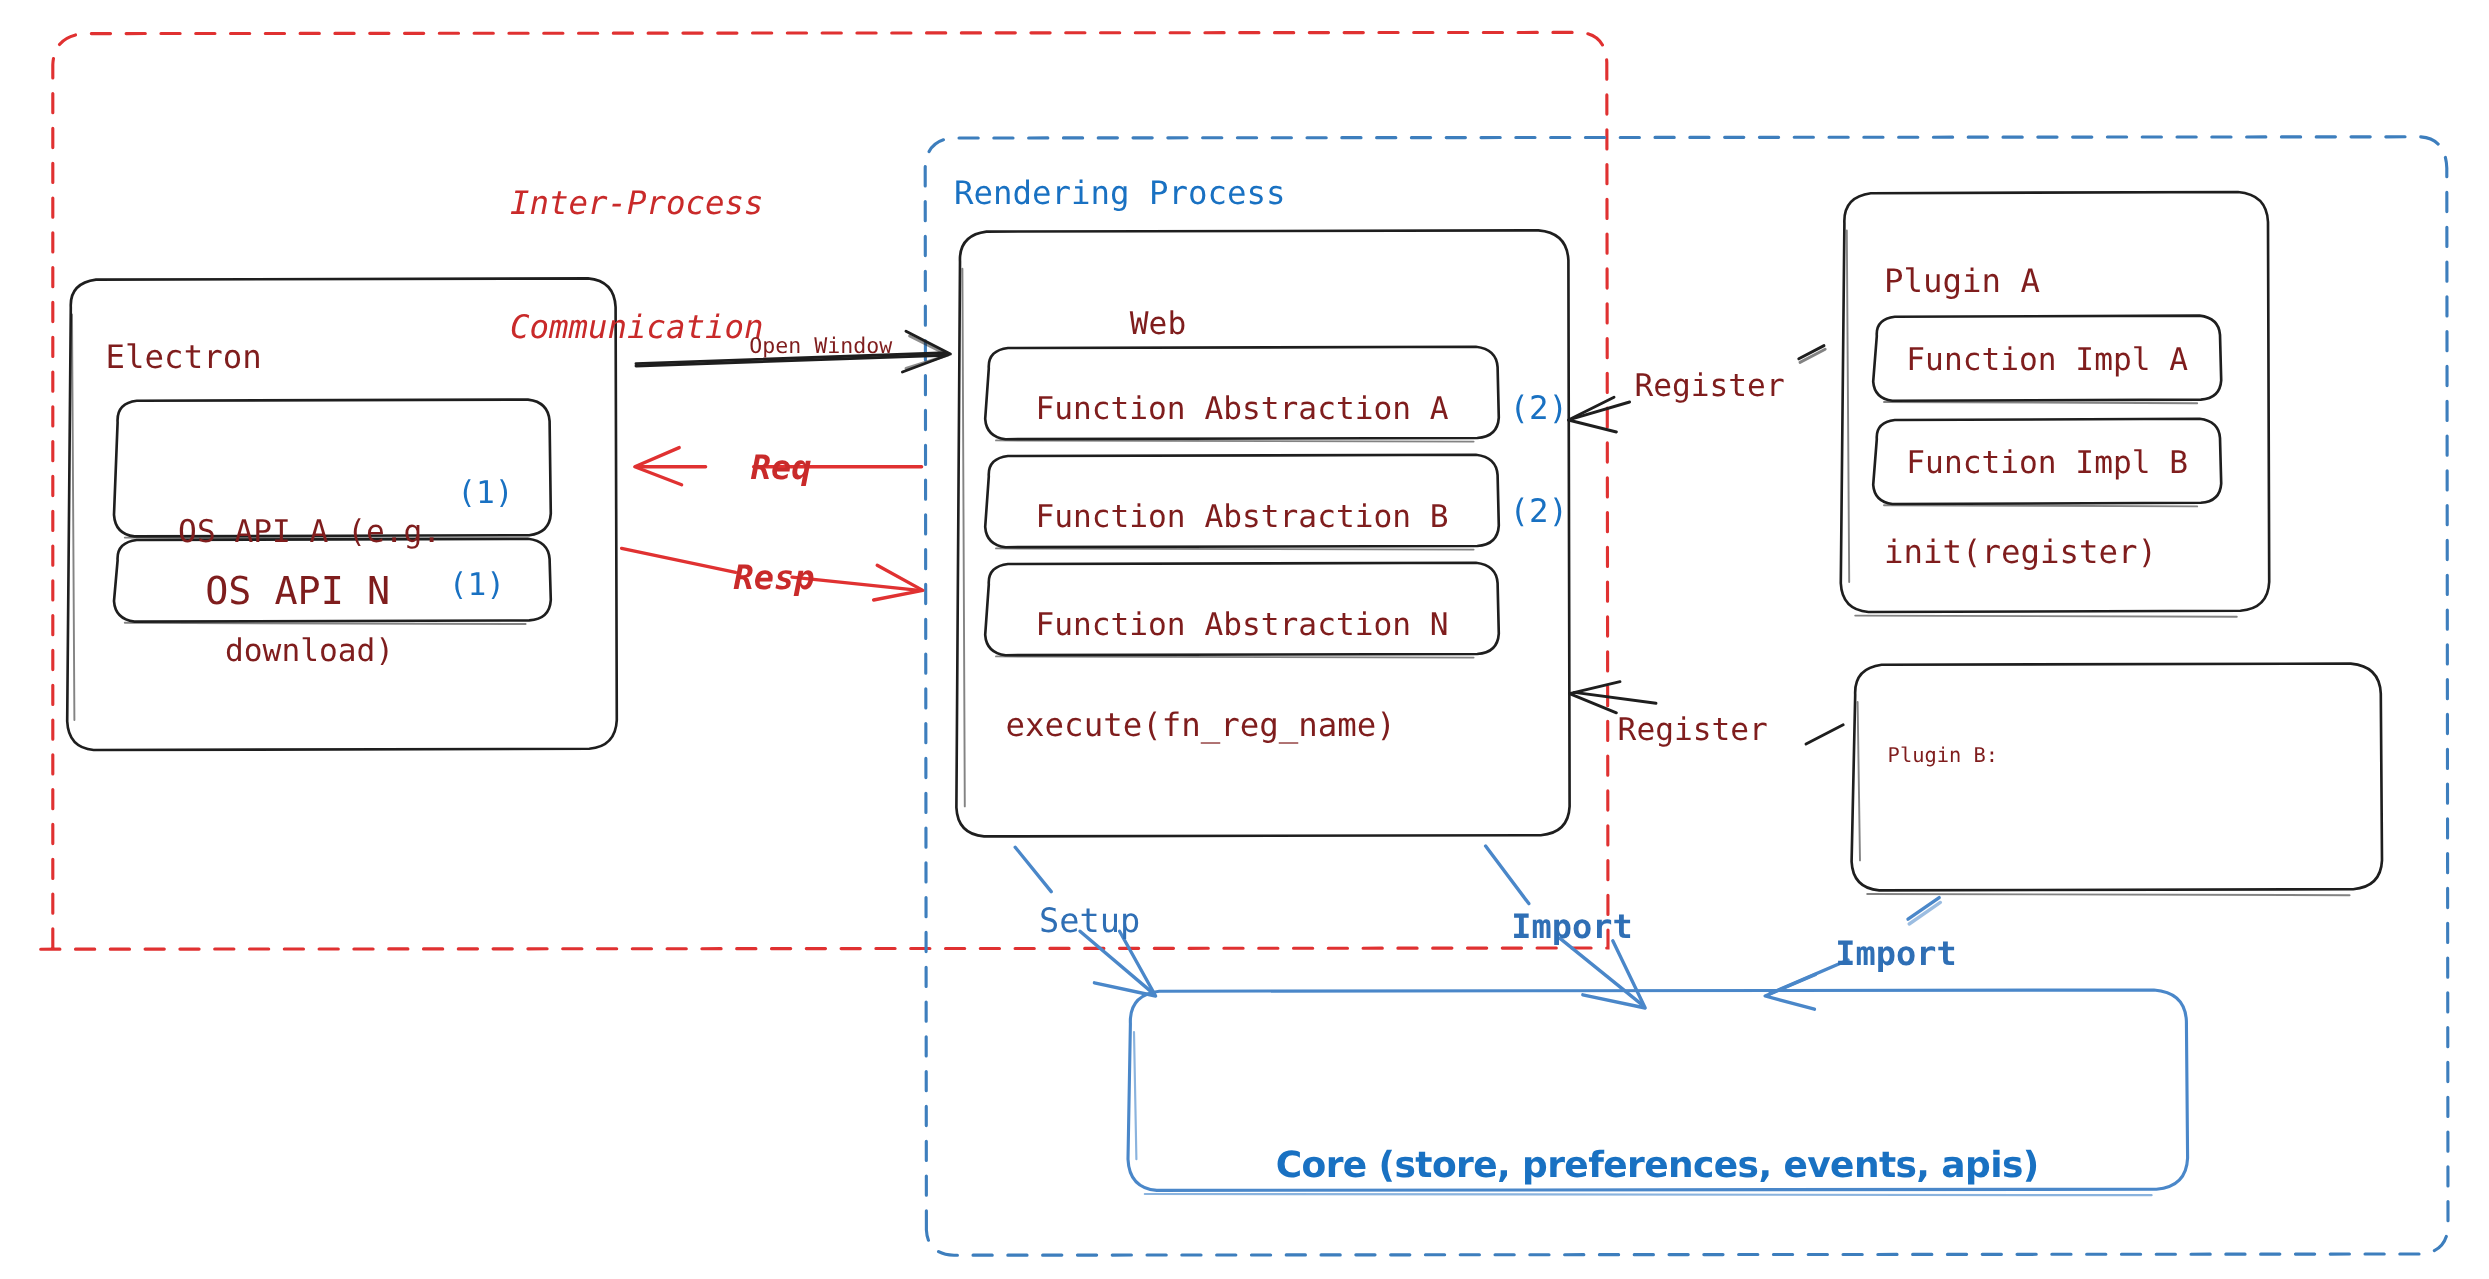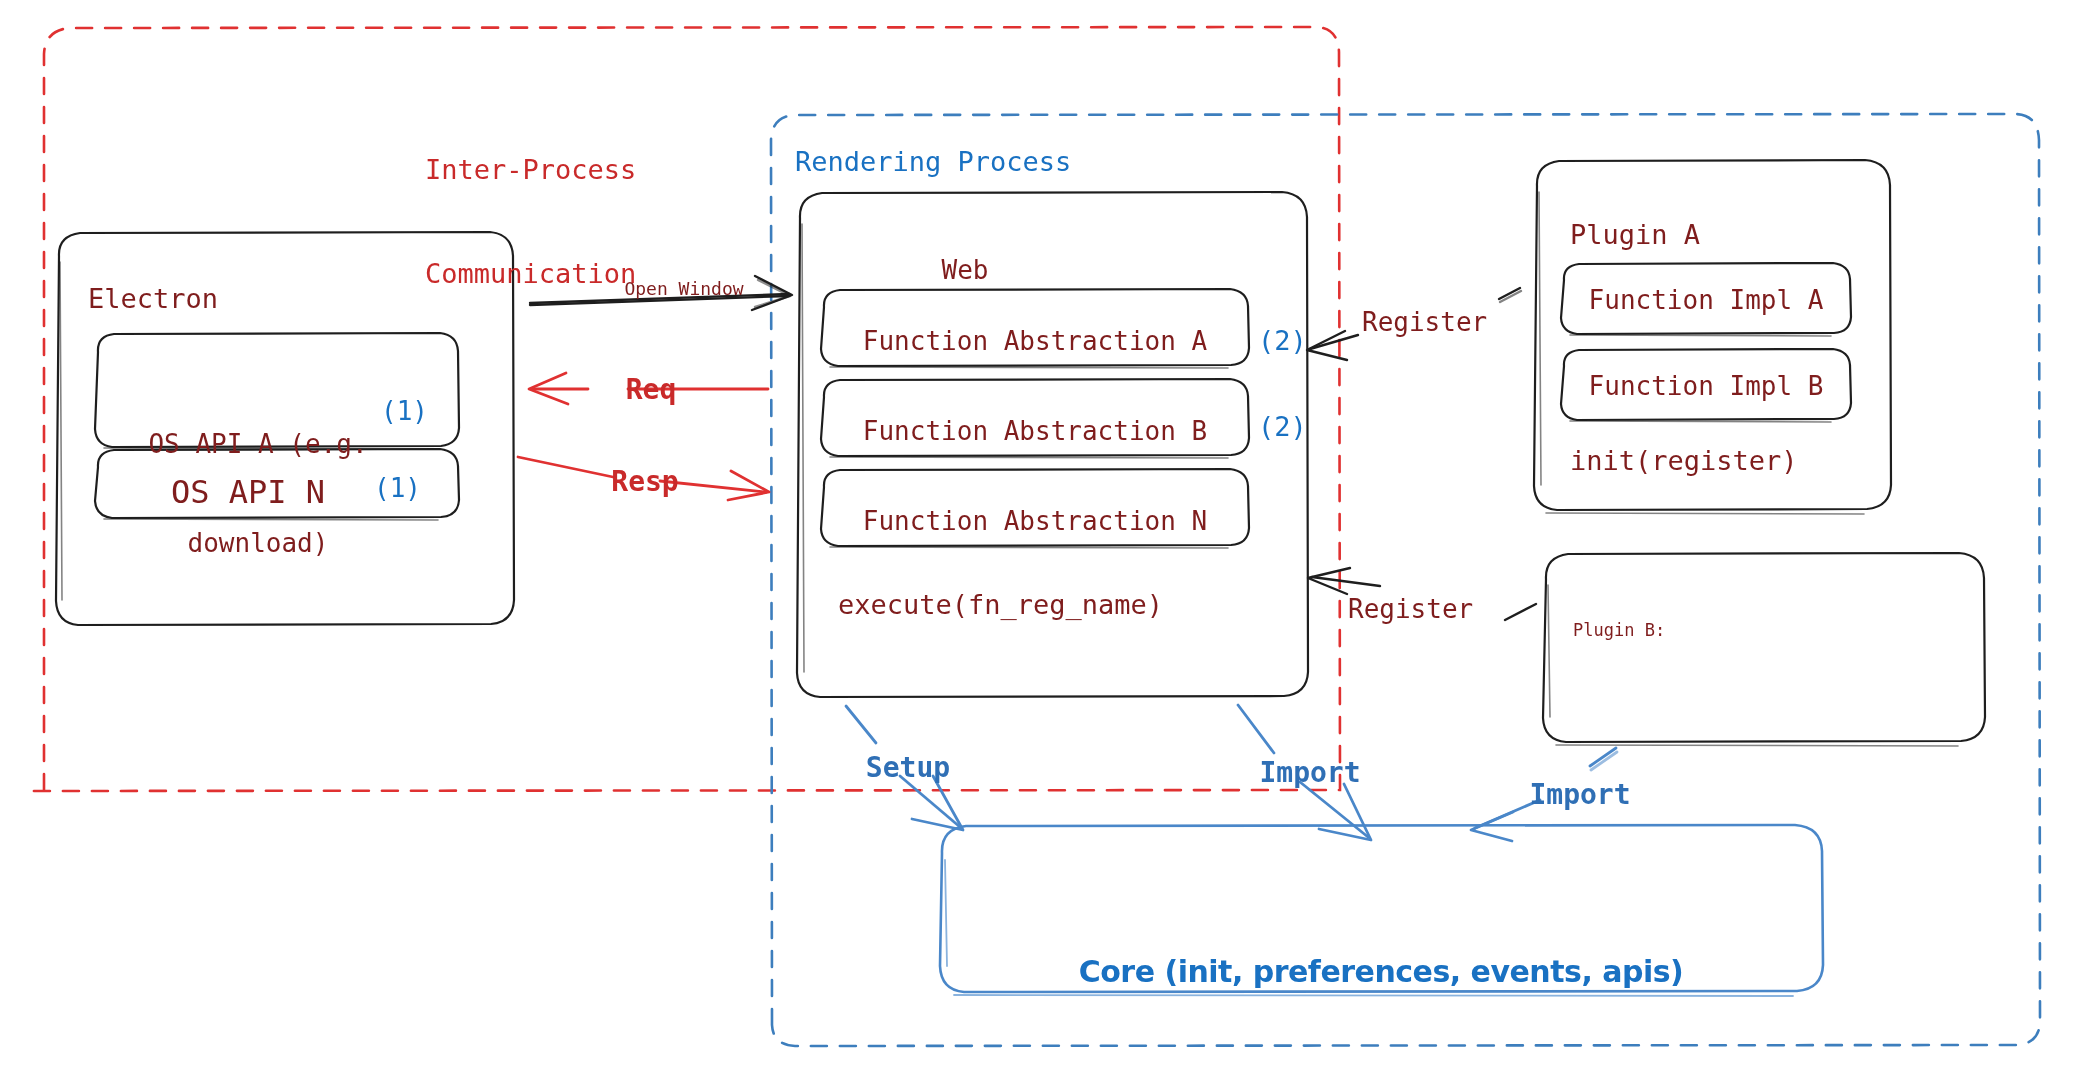--- a/index.html
+++ b/index.html
@@ -15,21 +15,21 @@
 
   .lbl {
     position: absolute;
     font-family: "DejaVu Sans Mono", monospace;
     white-space: pre;
     line-height: 1.28;
     color: #7f1d1d;
   }
   .ctr { text-align: center; transform: translateX(-50%); }
   .lft { text-align: left; }
-  .red  { color: #c92a2a; }
+  .red  { color: #c92a2a; font-style: italic; }
   .blue { color: #1971c2; }
   .core-txt {
     font-family: "DejaVu Sans", sans-serif;
     font-weight: bold;
     letter-spacing: -0.5px;
     color: #1971c2;
   }
 </style>
 </head>
 <body>
@@ -216,23 +216,23 @@
 
 <div class="lbl ctr" style="left:1706px; top:284px; font-size:26px;">Function Impl A</div>
 <div class="lbl ctr" style="left:1706px; top:370px; font-size:26px;">Function Impl B</div>
 
 <div class="lbl lft" style="left:1570px; top:444px; font-size:27px;">init(register)</div>
 
 <div class="lbl lft" style="left:1573px; top:568px; font-size:17px; line-height:1.48;">
   <div>Plugin B:</div>
 </div>
 
-<div class="lbl ctr" style="left:908px; top:750px; font-size:28px; font-weight:bold; color:#2f6fb5;">Setup</div>
+<div class="lbl ctr" style="left:908px; top:750px; font-size:28px; font-weight:normal; color:#2f6fb5;">Setup</div>
 
 <div class="lbl ctr" style="left:1310px; top:755px; font-size:28px; font-weight:bold; color:#2f6fb5;">Import</div>
 
 <div class="lbl ctr" style="left:1580px; top:777px; font-size:28px; font-weight:bold; color:#2f6fb5;">Import</div>
 
 <div class="lbl core-txt" style="left:1381px; top:862px; font-size:30px; text-align:center; transform:translateX(-50%); line-height:1.46;">
-  <div>Core (init, preferences, events, apis)</div>
+  <div>Core (store, preferences, events, apis)</div>
   
   
 </div>
 
 </body></html>

